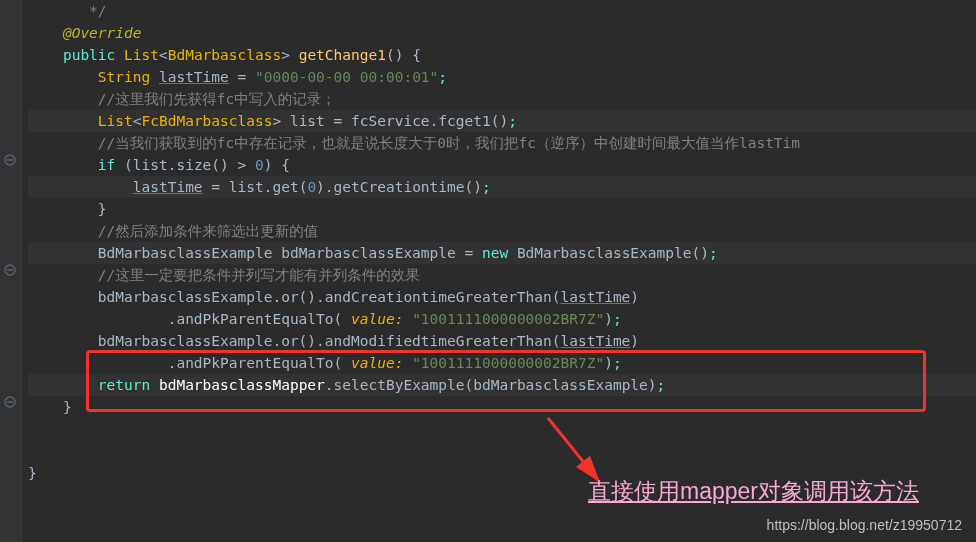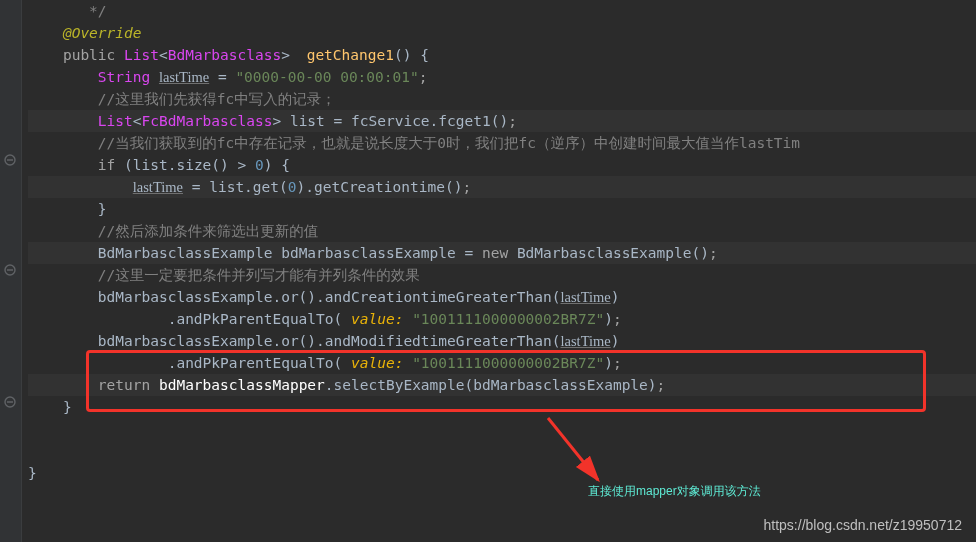--- a/index.html
+++ b/index.html
@@ -31,45 +31,46 @@
   .code {
     position: absolute;
     left: 28px;
     top: 0;
     white-space: pre;
   }
   .line { height: 22px; }
   .lh { background: #323232; display: block; width: 950px; }
   .c-comment { color: #808080; }
   .c-annot { color: #bbb529; font-style: italic; }
-  .c-kw { color: #a3a3a3; }
-  .c-type { color: #d946ef; text-align: center; }
-  .c-method { color: #ffc66d; margin-left: 8px; }
+  .c-kw { color: #5eead4; }
+  .c-type { color: #eab308; text-align: center; }
+  .c-method { color: #ffc66d; }
   .c-str { color: #6a8759; }
   .c-num { color: #6897bb; }
   .c-hint { color: #eab308; font-style: italic; }
   .c-plain { color: #a9b7c6; }
   .c-purple { color: #ffffff; }
-  .ul { text-decoration: underline; text-decoration-color: #707070; font-family: Liberation Serif, serif; }
+  .ul { text-decoration: underline; text-decoration-color: #707070; }
 
   .redbox {
     position: absolute;
     border: 3px solid #f2332a;
     border-radius: 4px;
     pointer-events: none;
   }
   .arrow {
     position: absolute;
     pointer-events: none;
   }
   .caption {
     position: absolute;
-    color: #5eead4;
+    color: #f9a8d4;
     font-family: "Microsoft YaHei", sans-serif;
-    font-size: 12px;
+    font-size: 23px;
+    text-decoration: underline;
   }
   .watermark {
     position: absolute;
     right: 14px;
     bottom: 6px;
     color: #d9d9d9;
     font-family: Arial, sans-serif;
     font-size: 14px;
     opacity: .85;
   }
@@ -97,13 +98,13 @@
   <defs>
     <marker id="ah" markerWidth="10" markerHeight="10" refX="8" refY="3" orient="auto">
       <path d="M0,0 L9,3 L0,6 Z" fill="#f2332a"></path>
     </marker>
   </defs>
   <line id="arrow-line" stroke="#f2332a" stroke-width="3" marker-end="url(#ah)" x1="548" y1="418" x2="598" y2="480"></line>
 </svg>
 
 <div class="caption" id="caption" style="left: 588px; top: 480px;">直接使用mapper对象调用该方法</div>
 
-<div class="watermark">https://blog.csdn.net/z19950712</div>
+<div class="watermark">https://blog.blog.net/z19950712</div>
 
 </body></html>

